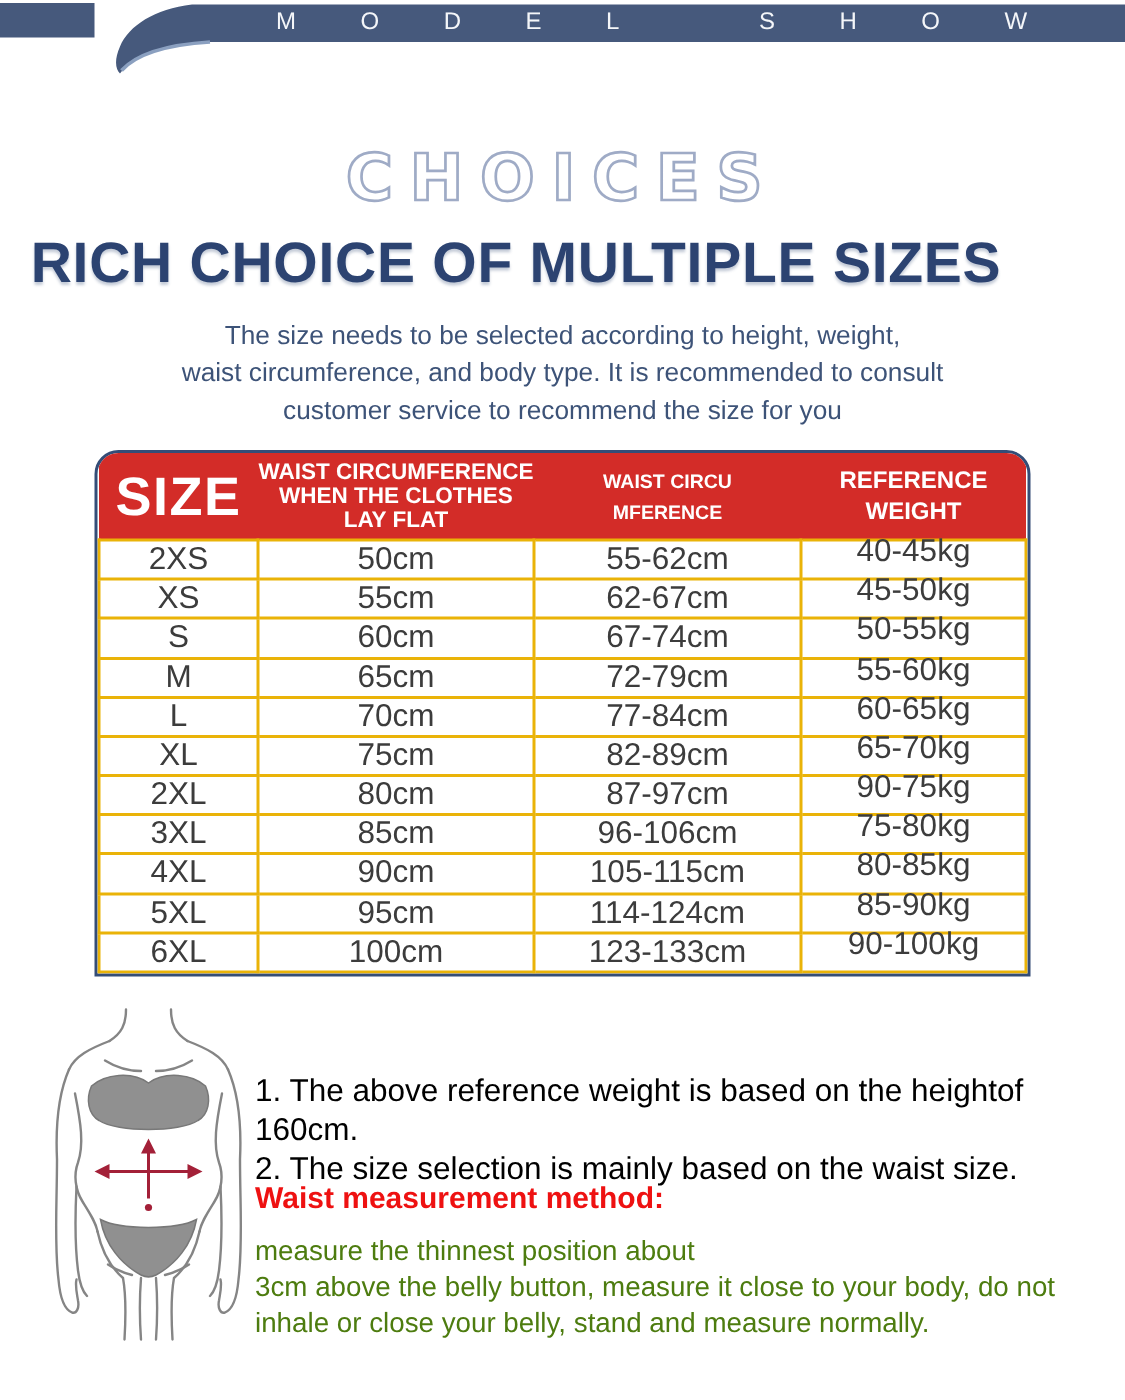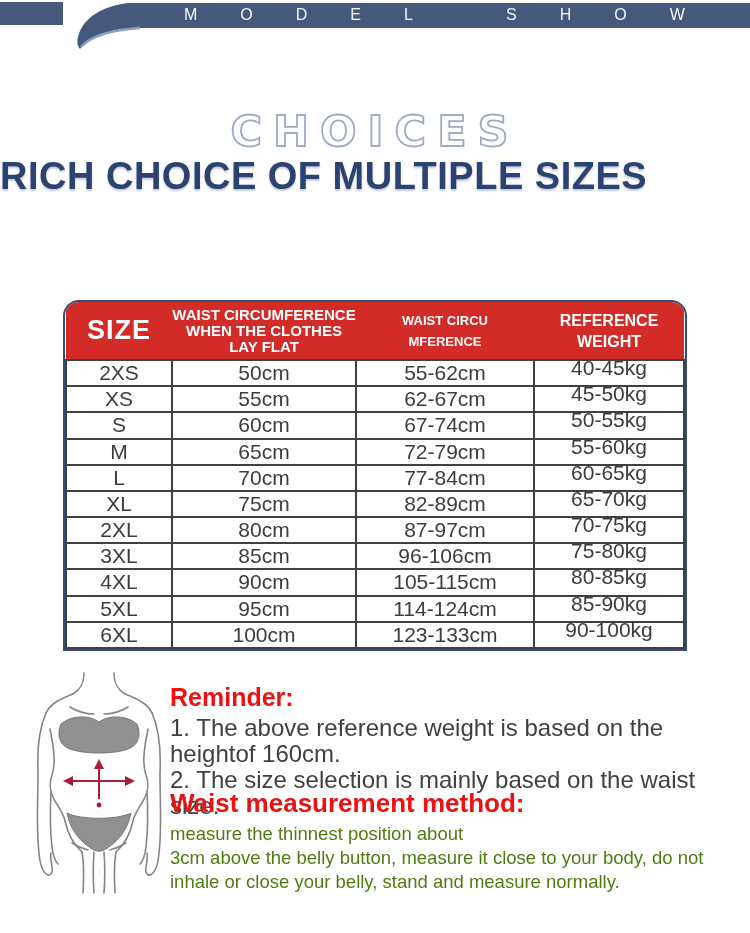--- a/index.html
+++ b/index.html
@@ -10,54 +10,54 @@
   .banner{position:absolute;left:0;top:0;width:750px;height:56px;}
   .banner svg{position:absolute;left:0;top:0;}
   .banner-text{position:absolute;left:0;top:2px;width:724px;height:26px;color:#f4f6f9;
                font-size:16px;line-height:26px;font-weight:400;text-align:right;}
   .banner-text .w1{position:absolute;left:184px;letter-spacing:43px;}
   .banner-text .w2{position:absolute;left:506px;letter-spacing:43px;}
 
   
   .decor{position:absolute;left:0;top:94px;width:750px;text-align:center;
          font-family:"DejaVu Sans",sans-serif;font-size:43px;font-weight:bold;
-         letter-spacing:11px;color:transparent;-webkit-text-stroke:1.8px #9aa7c3;opacity:.95;margin-top:12px;}
-
-  
-  .title{position:absolute;left:0;top:155px;width:688px;margin:0;
+         letter-spacing:11px;color:transparent;-webkit-text-stroke:1.8px #9aa7c3;opacity:.95;}
+
+  
+  .title{position:absolute;left:0;top:155px;width:688px;text-align:center;margin:0;
          font-size:38px;font-weight:bold;color:#2c4371;letter-spacing:.5px;
          text-shadow:0 2px 2px rgba(44,67,113,.28);}
   .intro{position:absolute;left:0;top:211px;width:750px;margin:0;text-align:center;
          font-size:17.5px;line-height:25px;color:#3d5378;white-space:pre-line;}
 
   
   .table-wrap{position:absolute;left:63px;top:300px;width:624px;height:351px;
               box-sizing:border-box;border:2px solid #344d77;border-radius:16px 16px 0 0;
               overflow:hidden;background:#fff;}
   table{border-collapse:collapse;width:100%;height:100%;table-layout:fixed;}
   thead tr{height:58px;background:#d32c28;}
   th{color:#ffffff;font-weight:bold;text-align:center;vertical-align:middle;
      white-space:pre-line;padding:0;border:none;}
-  th.c0{font-size:27px;letter-spacing:1px;}
+  th.c0{font-size:36px;letter-spacing:1px;}
   th.c1{font-size:15px;line-height:16px;margin-top:40px;}
   th.c2{font-size:13px;line-height:21px;}
   th.c3{font-size:16px;line-height:21px;}
   .c0{width:106px;} .c1{width:184px;} .c2{width:178px;} .c3{width:150px;}
-  td{border:2px solid #404040;text-align:center;vertical-align:middle;
+  td{border:2px solid #eab308;text-align:center;vertical-align:middle;
      font-size:21px;color:#3c3c3c;height:24px;padding:0;}
   td.c3 span{position:relative;top:-5px;display:inline-block;}
 
   
   .figure{position:absolute;left:24px;top:671px;}
   .reminder-title{position:absolute;left:170px;top:683px;margin:0;
                   font-size:25px;font-weight:bold;color:#ee1111;}
-  .reminder-items{position:absolute;left:170px;top:715px;font-size:24px;
-                  line-height:26px;color:#404040;}
+  .reminder-items{position:absolute;left:170px;top:715px;font-size:21px;
+                  line-height:26px;color:#000000;}
   .method-title{position:absolute;left:170px;top:788px;margin:0;
-                font-size:26px;font-weight:bold;color:#ee1111;}
+                font-size:20px;font-weight:bold;color:#ee1111;}
   .method-text{position:absolute;left:170px;top:822px;font-size:18.5px;
                line-height:24px;color:#4d7c0f;white-space:pre-line;}
 </style>
 </head>
 <body>
 
 <div class="page">
 
   <header class="banner">
     <svg width="750" height="56" viewBox="0 0 750 56">
@@ -68,20 +68,23 @@
     </svg>
     <div class="banner-text">
       <span class="w1">MODEL</span>
       <span class="w2">SHOW</span>
     </div>
   </header>
 
   <div class="decor">CHOICES</div>
 
   <h1 class="title">RICH CHOICE OF MULTIPLE SIZES</h1>
+  <p class="intro">The size needs to be selected according to height, weight,
+waist circumference, and body type. It is recommended to consult
+customer service to recommend the size for you</p>
 
   <div class="table-wrap">
     <table>
       <thead>
         <tr>
             <th class="c0">SIZE</th>
             <th class="c1">WAIST CIRCUMFERENCE
 WHEN THE CLOTHES
 LAY FLAT</th>
             <th class="c2">WAIST CIRCU
@@ -124,21 +127,21 @@
           <tr>
             <td class="c0"><span>XL</span></td>
             <td class="c1"><span>75cm</span></td>
             <td class="c2"><span>82-89cm</span></td>
             <td class="c3"><span>65-70kg</span></td>
           </tr>
           <tr>
             <td class="c0"><span>2XL</span></td>
             <td class="c1"><span>80cm</span></td>
             <td class="c2"><span>87-97cm</span></td>
-            <td class="c3"><span>70-75kg</span></td>
+            <td class="c3"><span>90-75kg</span></td>
           </tr>
           <tr>
             <td class="c0"><span>3XL</span></td>
             <td class="c1"><span>85cm</span></td>
             <td class="c2"><span>96-106cm</span></td>
             <td class="c3"><span>75-80kg</span></td>
           </tr>
           <tr>
             <td class="c0"><span>4XL</span></td>
             <td class="c1"><span>90cm</span></td>
@@ -187,21 +190,20 @@
     <g stroke="#a32038" fill="#a32038" stroke-width="2">
       <line x1="47" y1="110" x2="103" y2="110"></line>
       <polygon points="39,110 49,105 49,115" stroke="none"></polygon>
       <polygon points="111,110 101,105 101,115" stroke="none"></polygon>
       <line x1="75" y1="128" x2="75" y2="96"></line>
       <polygon points="75,88 70,98 80,98" stroke="none"></polygon>
       <circle cx="75" cy="134" r="2.4" stroke="none"></circle>
     </g>
   </svg>
 
-  <h2 class="reminder-title">Reminder:</h2>
   <div class="reminder-items">
     <div>1. The above reference weight is based on the heightof 160cm.</div>
     <div>2. The size selection is mainly based on the waist size.</div>
   </div>
 
   <h2 class="method-title">Waist measurement method:</h2>
   <div class="method-text">measure the thinnest position about
 3cm above the belly button, measure it close to your body, do not
 inhale or close your belly, stand and measure normally.</div>
 

